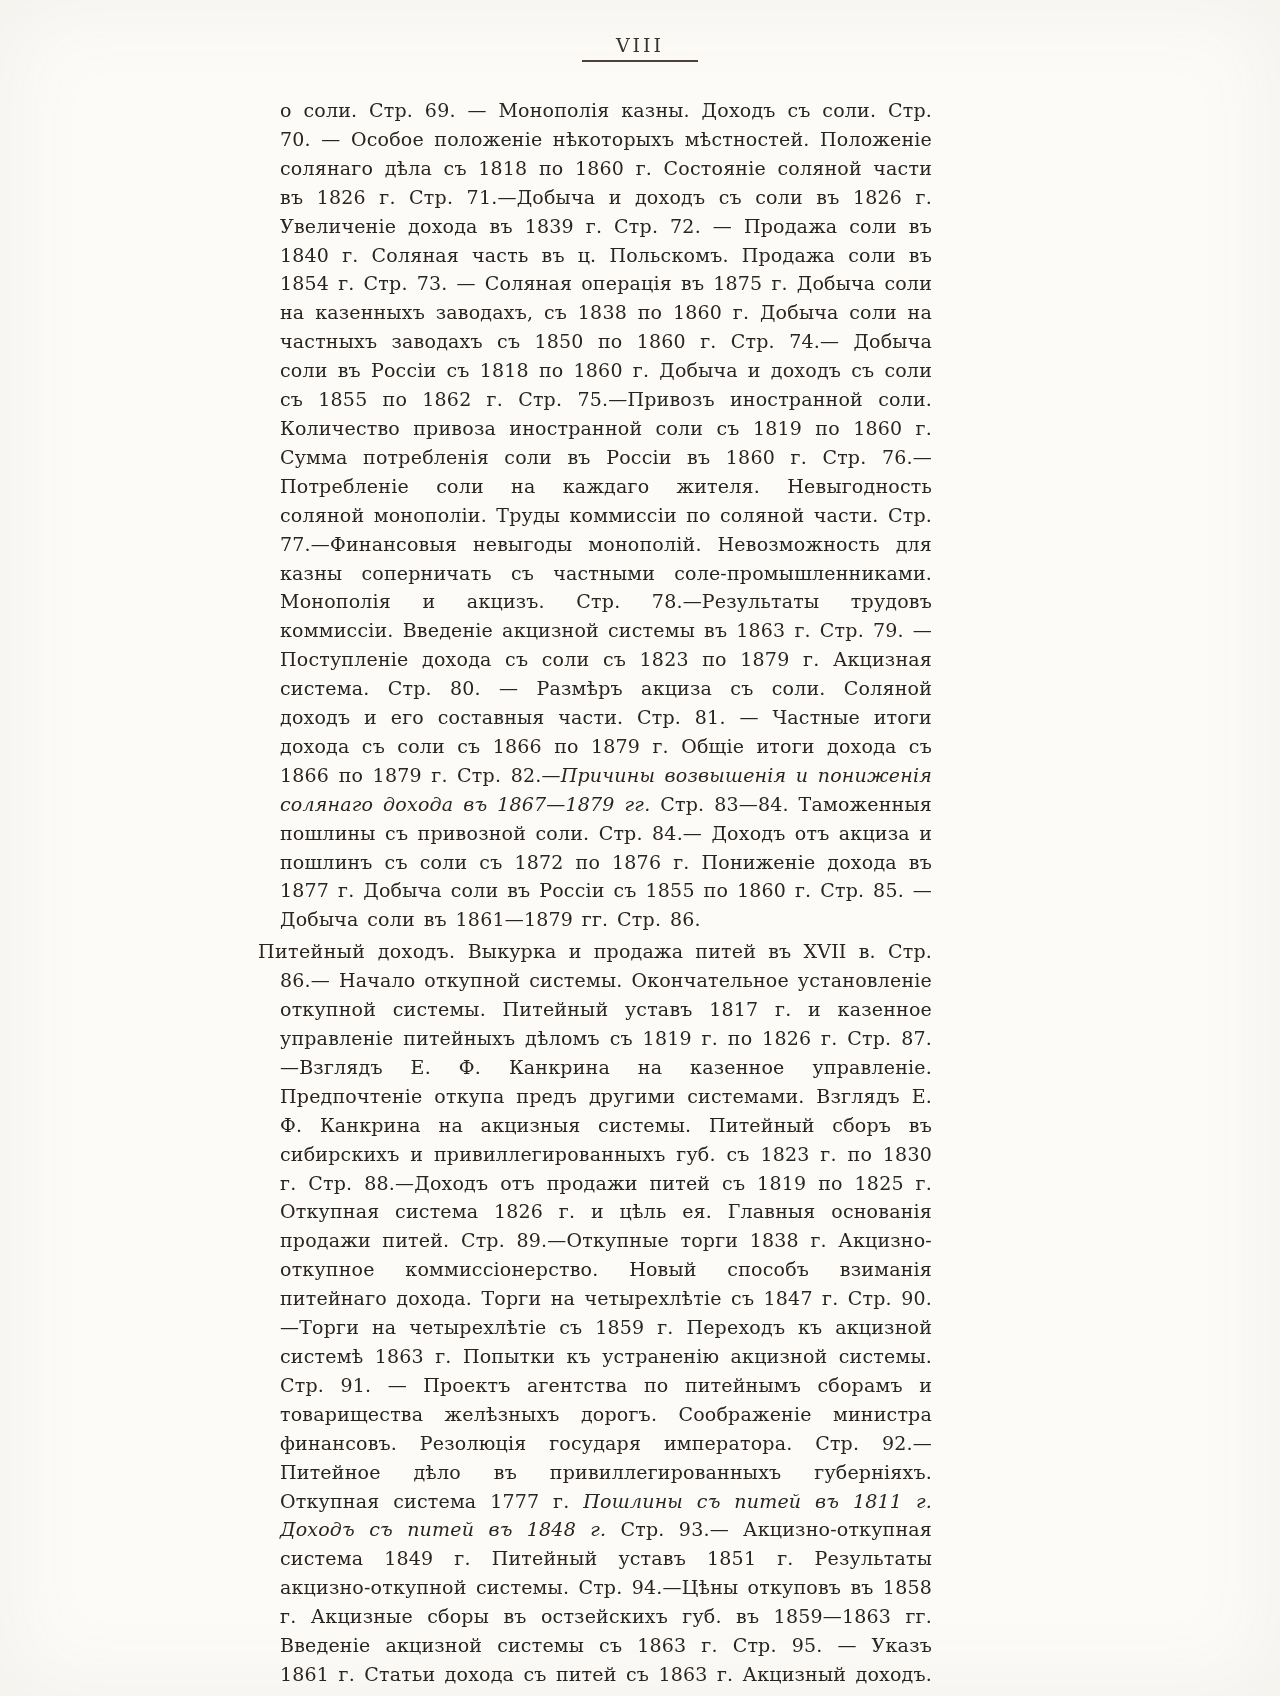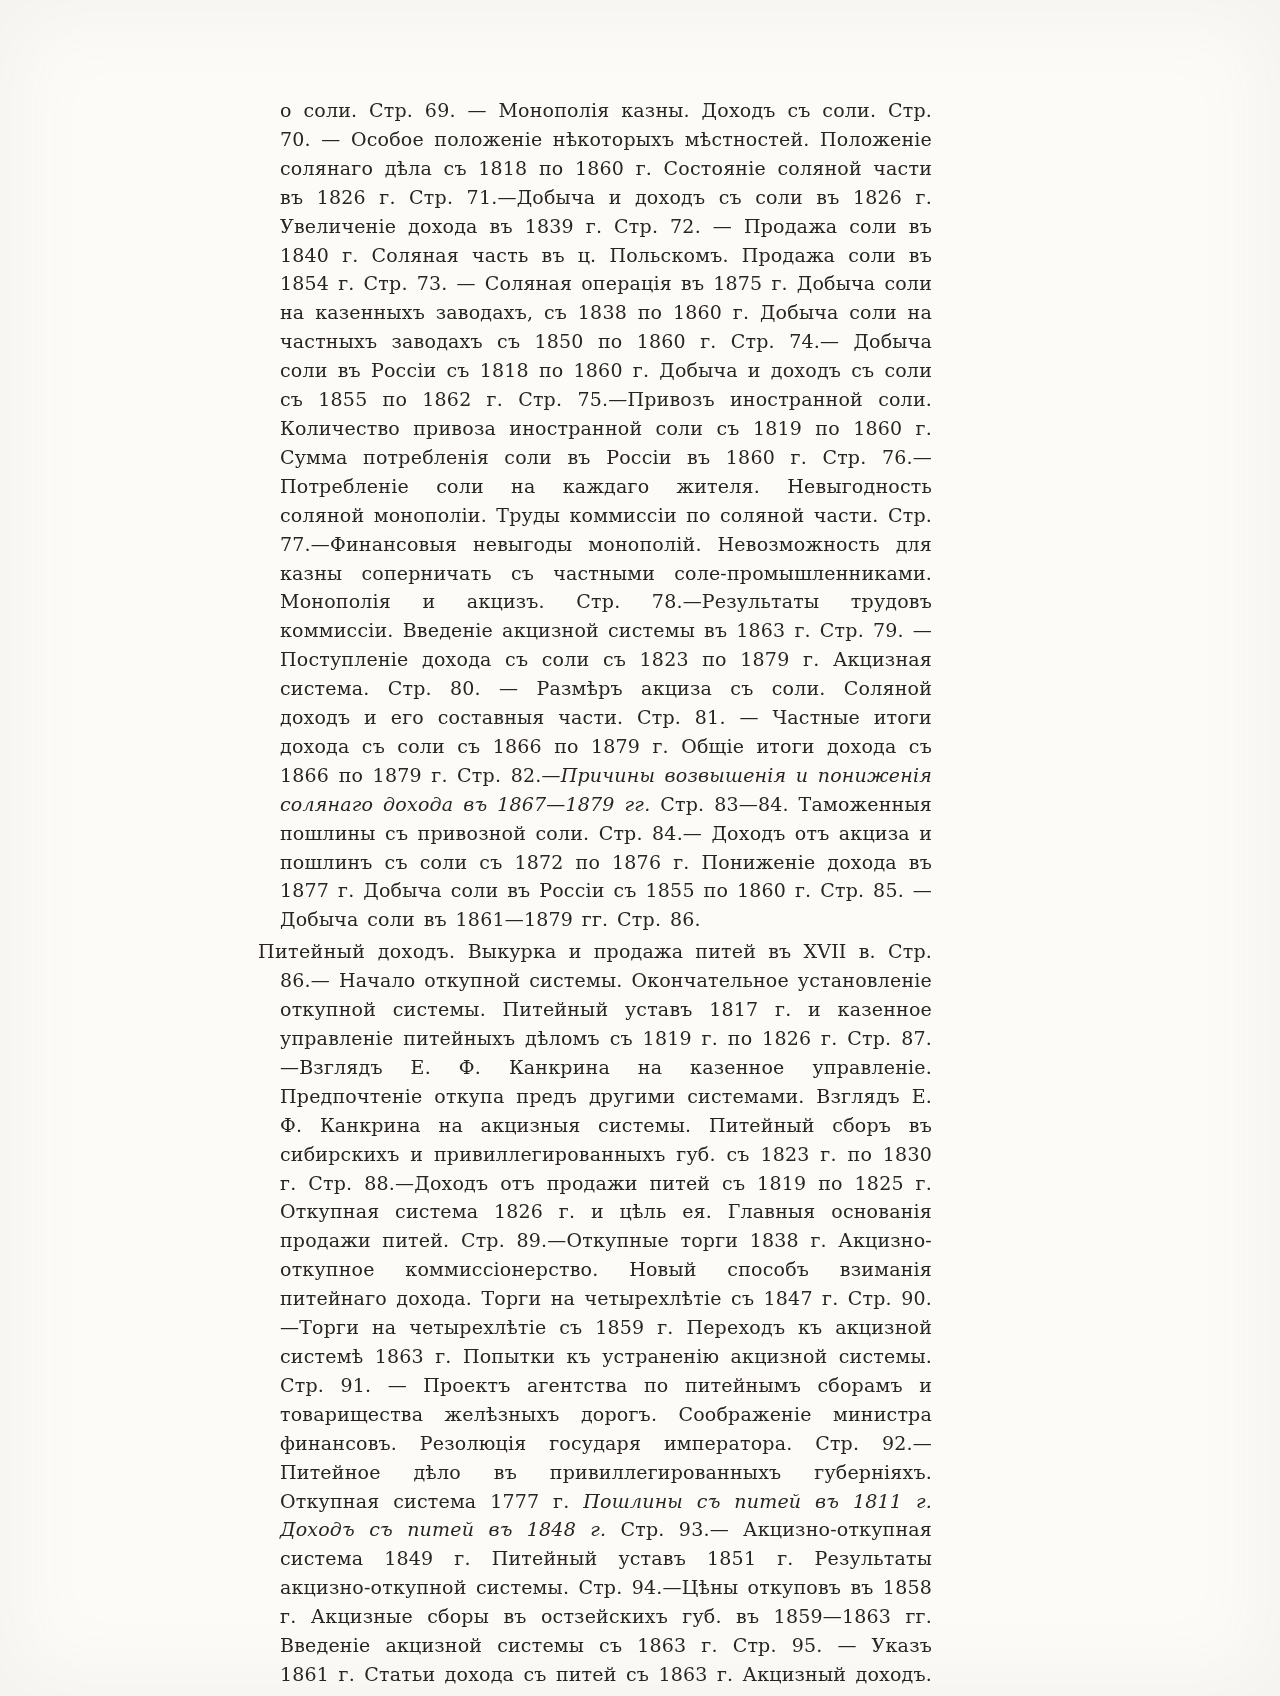--- a/index.html
+++ b/index.html
@@ -58,20 +58,24 @@
   }
   .italic {
     font-style: italic;
   }
 </style>
 </head>
 <body>
 
 <div class="page">
 
+  <header class="page-header">
+    <div class="folio">VIII</div>
+    <div class="folio-rule"></div>
+  </header>
 
   <main class="text-block">
 
     <p class="toc-entry"><span>о соли. Стр. 69. — Монополія казны. Доходъ съ соли. Стр. 70. — Особое положеніе нѣкоторыхъ мѣстностей. Положеніе солянаго дѣла съ 1818 по 1860 г. Состояніе соляной части въ 1826 г. Стр. 71.—Добыча и доходъ съ соли въ 1826 г. Увеличеніе дохода въ 1839 г. Стр. 72. — Продажа соли въ 1840 г. Соляная часть въ ц. Польскомъ. Продажа соли въ 1854 г. Стр. 73. — Соляная операція въ 1875 г. Добыча соли на казенныхъ заводахъ, съ 1838 по 1860 г. Добыча соли на частныхъ заводахъ съ 1850 по 1860 г. Стр. 74.— Добыча соли въ Россіи съ 1818 по 1860 г. Добыча и доходъ съ соли съ 1855 по 1862 г. Стр. 75.—Привозъ иностранной соли. Количество привоза иностранной соли съ 1819 по 1860 г. Сумма потребленія соли въ Россіи въ 1860 г. Стр. 76.— Потребленіе соли на каждаго жителя. Невыгодность соляной монополіи. Труды коммиссіи по соляной части. Стр. 77.—Финансовыя невыгоды монополій. Невозможность для казны соперничать съ частными соле-промышленниками. Монополія и акцизъ. Стр. 78.—Результаты трудовъ коммиссіи. Введеніе акцизной системы въ 1863 г. Стр. 79. — Поступленіе дохода съ соли съ 1823 по 1879 г. Акцизная система. Стр. 80. — Размѣръ акциза съ соли. Соляной доходъ и его составныя части. Стр. 81. — Частные итоги дохода съ соли съ 1866 по 1879 г. Общіе итоги дохода съ 1866 по 1879 г. Стр. 82.—</span><span class="italic">Причины возвышенія и пониженія солянаго дохода въ 1867—1879 гг.</span><span> Стр. 83—84. Таможенныя пошлины съ привозной соли. Стр. 84.— Доходъ отъ акциза и пошлинъ съ соли съ 1872 по 1876 г. Пониженіе дохода въ 1877 г. Добыча соли въ Россіи съ 1855 по 1860 г. Стр. 85. — Добыча соли въ 1861—1879 гг. Стр. 86.</span></p>
 
     <p class="toc-entry hanging"><span class="lead">Питейный доходъ.</span><span> Выкурка и продажа питей въ XVII в. Стр. 86.— Начало откупной системы. Окончательное установленіе откупной системы. Питейный уставъ 1817 г. и казенное управленіе питейныхъ дѣломъ съ 1819 г. по 1826 г. Стр. 87.—Взглядъ Е. Ф. Канкрина на казенное управленіе. Предпочтеніе откупа предъ другими системами. Взглядъ Е. Ф. Канкрина на акцизныя системы. Питейный сборъ въ сибирскихъ и привиллегированныхъ губ. съ 1823 г. по 1830 г. Стр. 88.—Доходъ отъ продажи питей съ 1819 по 1825 г. Откупная система 1826 г. и цѣль ея. Главныя основанія продажи питей. Стр. 89.—Откупные торги 1838 г. Акцизно-откупное коммиссіонерство. Новый способъ взиманія питейнаго дохода. Торги на четырехлѣтіе съ 1847 г. Стр. 90.—Торги на четырехлѣтіе съ 1859 г. Переходъ къ акцизной системѣ 1863 г. Попытки къ устраненію акцизной системы. Стр. 91. — Проектъ агентства по питейнымъ сборамъ и товарищества желѣзныхъ дорогъ. Соображеніе министра финансовъ. Резолюція государя императора. Стр. 92.—Питейное дѣло въ привиллегированныхъ губерніяхъ. Откупная система 1777 г. </span><span class="italic">Пошлины съ питей въ 1811 г. Доходъ съ питей въ 1848 г.</span><span> Стр. 93.— Акцизно-откупная система 1849 г. Питейный уставъ 1851 г. Результаты акцизно-откупной системы. Стр. 94.—Цѣны откуповъ въ 1858 г. Акцизные сборы въ остзейскихъ губ. въ 1859—1863 гг. Введеніе акцизной системы съ 1863 г. Стр. 95. — Указъ 1861 г. Статьи дохода съ питей съ 1863 г. Акцизный доходъ. Питейный доходъ въ 1823 — 1879 гг. Стр. 96 — 97. — Питейный доходъ по статьямъ съ 1866 г. по 1879 г. Причины увеличенія питейнаго дохода въ 1867 и 1868 гг. Стр. 98.—Увеличеніе патентнаго сбора въ 1879 г.</span></p>
 
   </main>
 
 </div>

